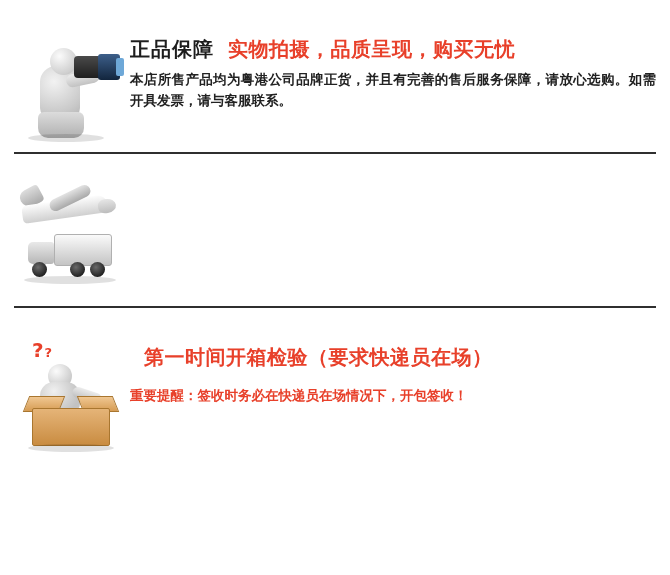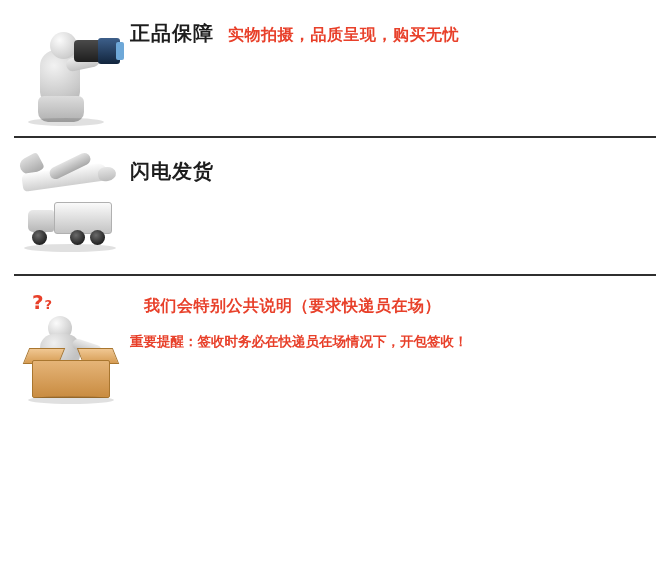--- a/index.html
+++ b/index.html
@@ -28,21 +28,21 @@
 
   .divider {
     height: 2px;
     background: #2f2f2f;
     margin: 0 14px;
   }
 
   .sec-body {
     display: flex;
     align-items: flex-start;
-    padding: 10px 14px 8px 14px;
+    padding: 26px 14px 8px 14px;
     box-sizing: border-box;
   }
 
   .art {
     width: 112px;
     flex: 0 0 112px;
     height: 118px;
     position: relative;
   }
 
@@ -58,21 +58,21 @@
     margin-bottom: 6px;
   }
   .headline .big {
     font-size: 20px;
     font-weight: bold;
     color: #1d1d1d;
     letter-spacing: 1px;
     white-space: nowrap;
   }
   .headline .sub {
-    font-size: 16px;
+    font-size: 20px;
     font-weight: bold;
     color: #e8402a;
     margin-left: 14px;
     white-space: nowrap;
     letter-spacing: 0.5px;
   }
 
   .para {
     font-size: 13.5px;
     line-height: 21px;
@@ -345,20 +345,21 @@
         <div class="cam-body"></div>
         <div class="lens"></div>
         <div class="legs"></div>
         <div class="shadow"></div>
       </div>
       <div class="text-col">
         <div class="headline">
           <span class="big">正品保障</span>
           <span class="sub">实物拍摄，品质呈现，购买无忧</span>
         </div>
+        <p class="para">本店所售产品均为粤港公司品牌正货，并且有完善的售后服务保障，请放心选购。如需开具发票，请与客服联系。</p>
       </div>
     </div>
   </div>
 
   <div class="divider"></div>
 
   <div class="section">
     <div class="sec-body">
       <div class="art fig-ship">
         <div class="plane-tail"></div>
@@ -367,21 +368,20 @@
         <div class="plane-nose"></div>
         <div class="truck-trailer"></div>
         <div class="truck-cab"></div>
         <div class="wheel w1"></div>
         <div class="wheel w2"></div>
         <div class="wheel w3"></div>
         <div class="shadow"></div>
       </div>
       <div class="text-col">
         <div class="headline">
-          <span class="big">闪电发货</span>
         </div>
       </div>
     </div>
   </div>
 
   <div class="divider"></div>
 
   <div class="section">
     <div class="sec-body">
       <div class="art fig-box">
@@ -389,20 +389,20 @@
         <div class="head"></div>
         <div class="body"></div>
         <div class="arm"></div>
         <div class="flap-l"></div>
         <div class="flap-r"></div>
         <div class="carton"></div>
         <div class="shadow"></div>
       </div>
       <div class="text-col">
         <div class="headline">
-          <span class="sub">我们会特别公共说明（要求快递员在场）</span>
+          <span class="sub">第一时间开箱检验（要求快递员在场）</span>
         </div>
         <p class="notice">重要提醒：签收时务必在快递员在场情况下，开包签收！</p>
       </div>
     </div>
   </div>
 
 </div>
 
 </body></html>

